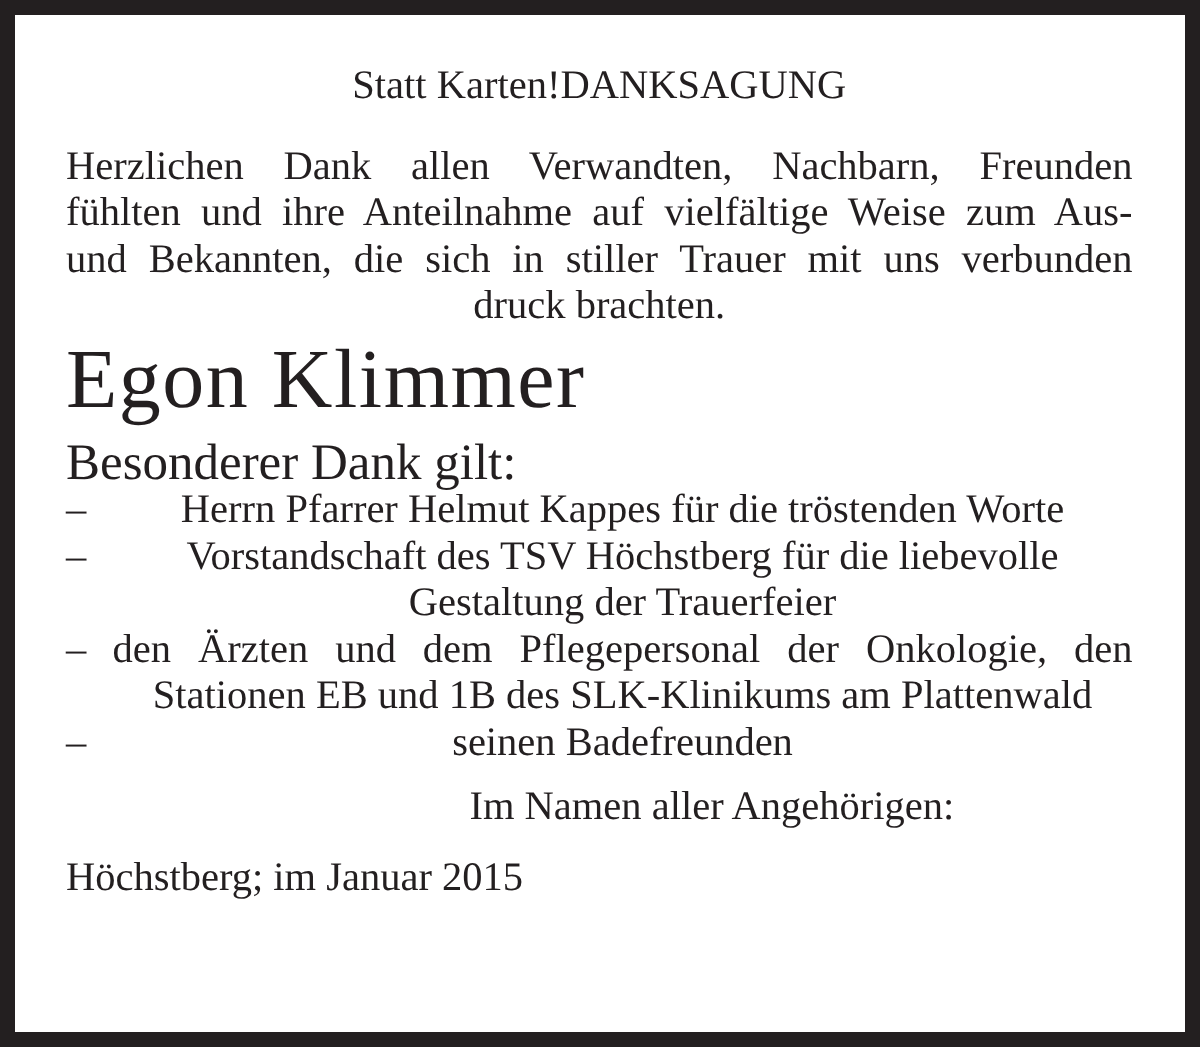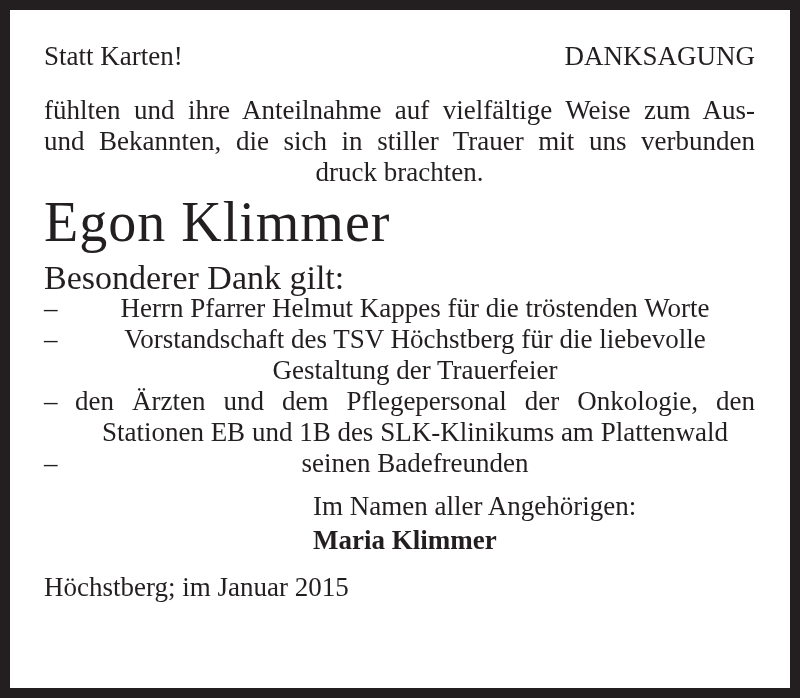--- a/index.html
+++ b/index.html
@@ -13,21 +13,21 @@
     height: 698px;
     border: 10px solid #231f20;
     background: #ffffff;
     padding: 33px 35px 0 34px;
     color: #231f20;
     font-family: "Liberation Serif", "DejaVu Serif", serif;
     overflow: hidden;
   }
   .header-row {
     display: flex;
-    justify-content: space-between;
+    justify-content: center;
     align-items: baseline;
     font-size: 27px;
     line-height: 27px;
   }
   .intro {
     margin-top: 25px;
     font-size: 27px;
     line-height: 31px;
   }
   .line { text-align: center; }
@@ -77,20 +77,21 @@
 <body>
 
 <div class="page">
 
   <div class="header-row">
     <span>Statt Karten!</span>
     <span>DANKSAGUNG</span>
   </div>
 
   <div class="intro">
+    <div class="line just">Herzlichen Dank allen Verwandten, Nachbarn, Freunden</div>
     <div class="line just">fühlten und ihre Anteilnahme auf vielfältige Weise zum Aus-</div>
     <div class="line just">und Bekannten, die sich in stiller Trauer mit uns verbunden</div>
     <div class="line">druck brachten.</div>
   </div>
 
   <h1 class="deceased-name">Egon Klimmer</h1>
 
   <div class="thanks-head">Besonderer Dank gilt:</div>
 
   <div class="thanks-list">
@@ -122,18 +123,17 @@
       <span class="marker">–</span>
       <div class="item-text">
         <div class="line">seinen Badefreunden</div>
       </div>
     </div>
 
   </div>
 
   <div class="closing">
     <div>Im Namen aller Angehörigen:</div>
-    <div class="sig">Maria Klimmer</div>
   </div>
 
   <div class="place-date">Höchstberg; im Januar 2015</div>
 
 </div>
 
 </body></html>

